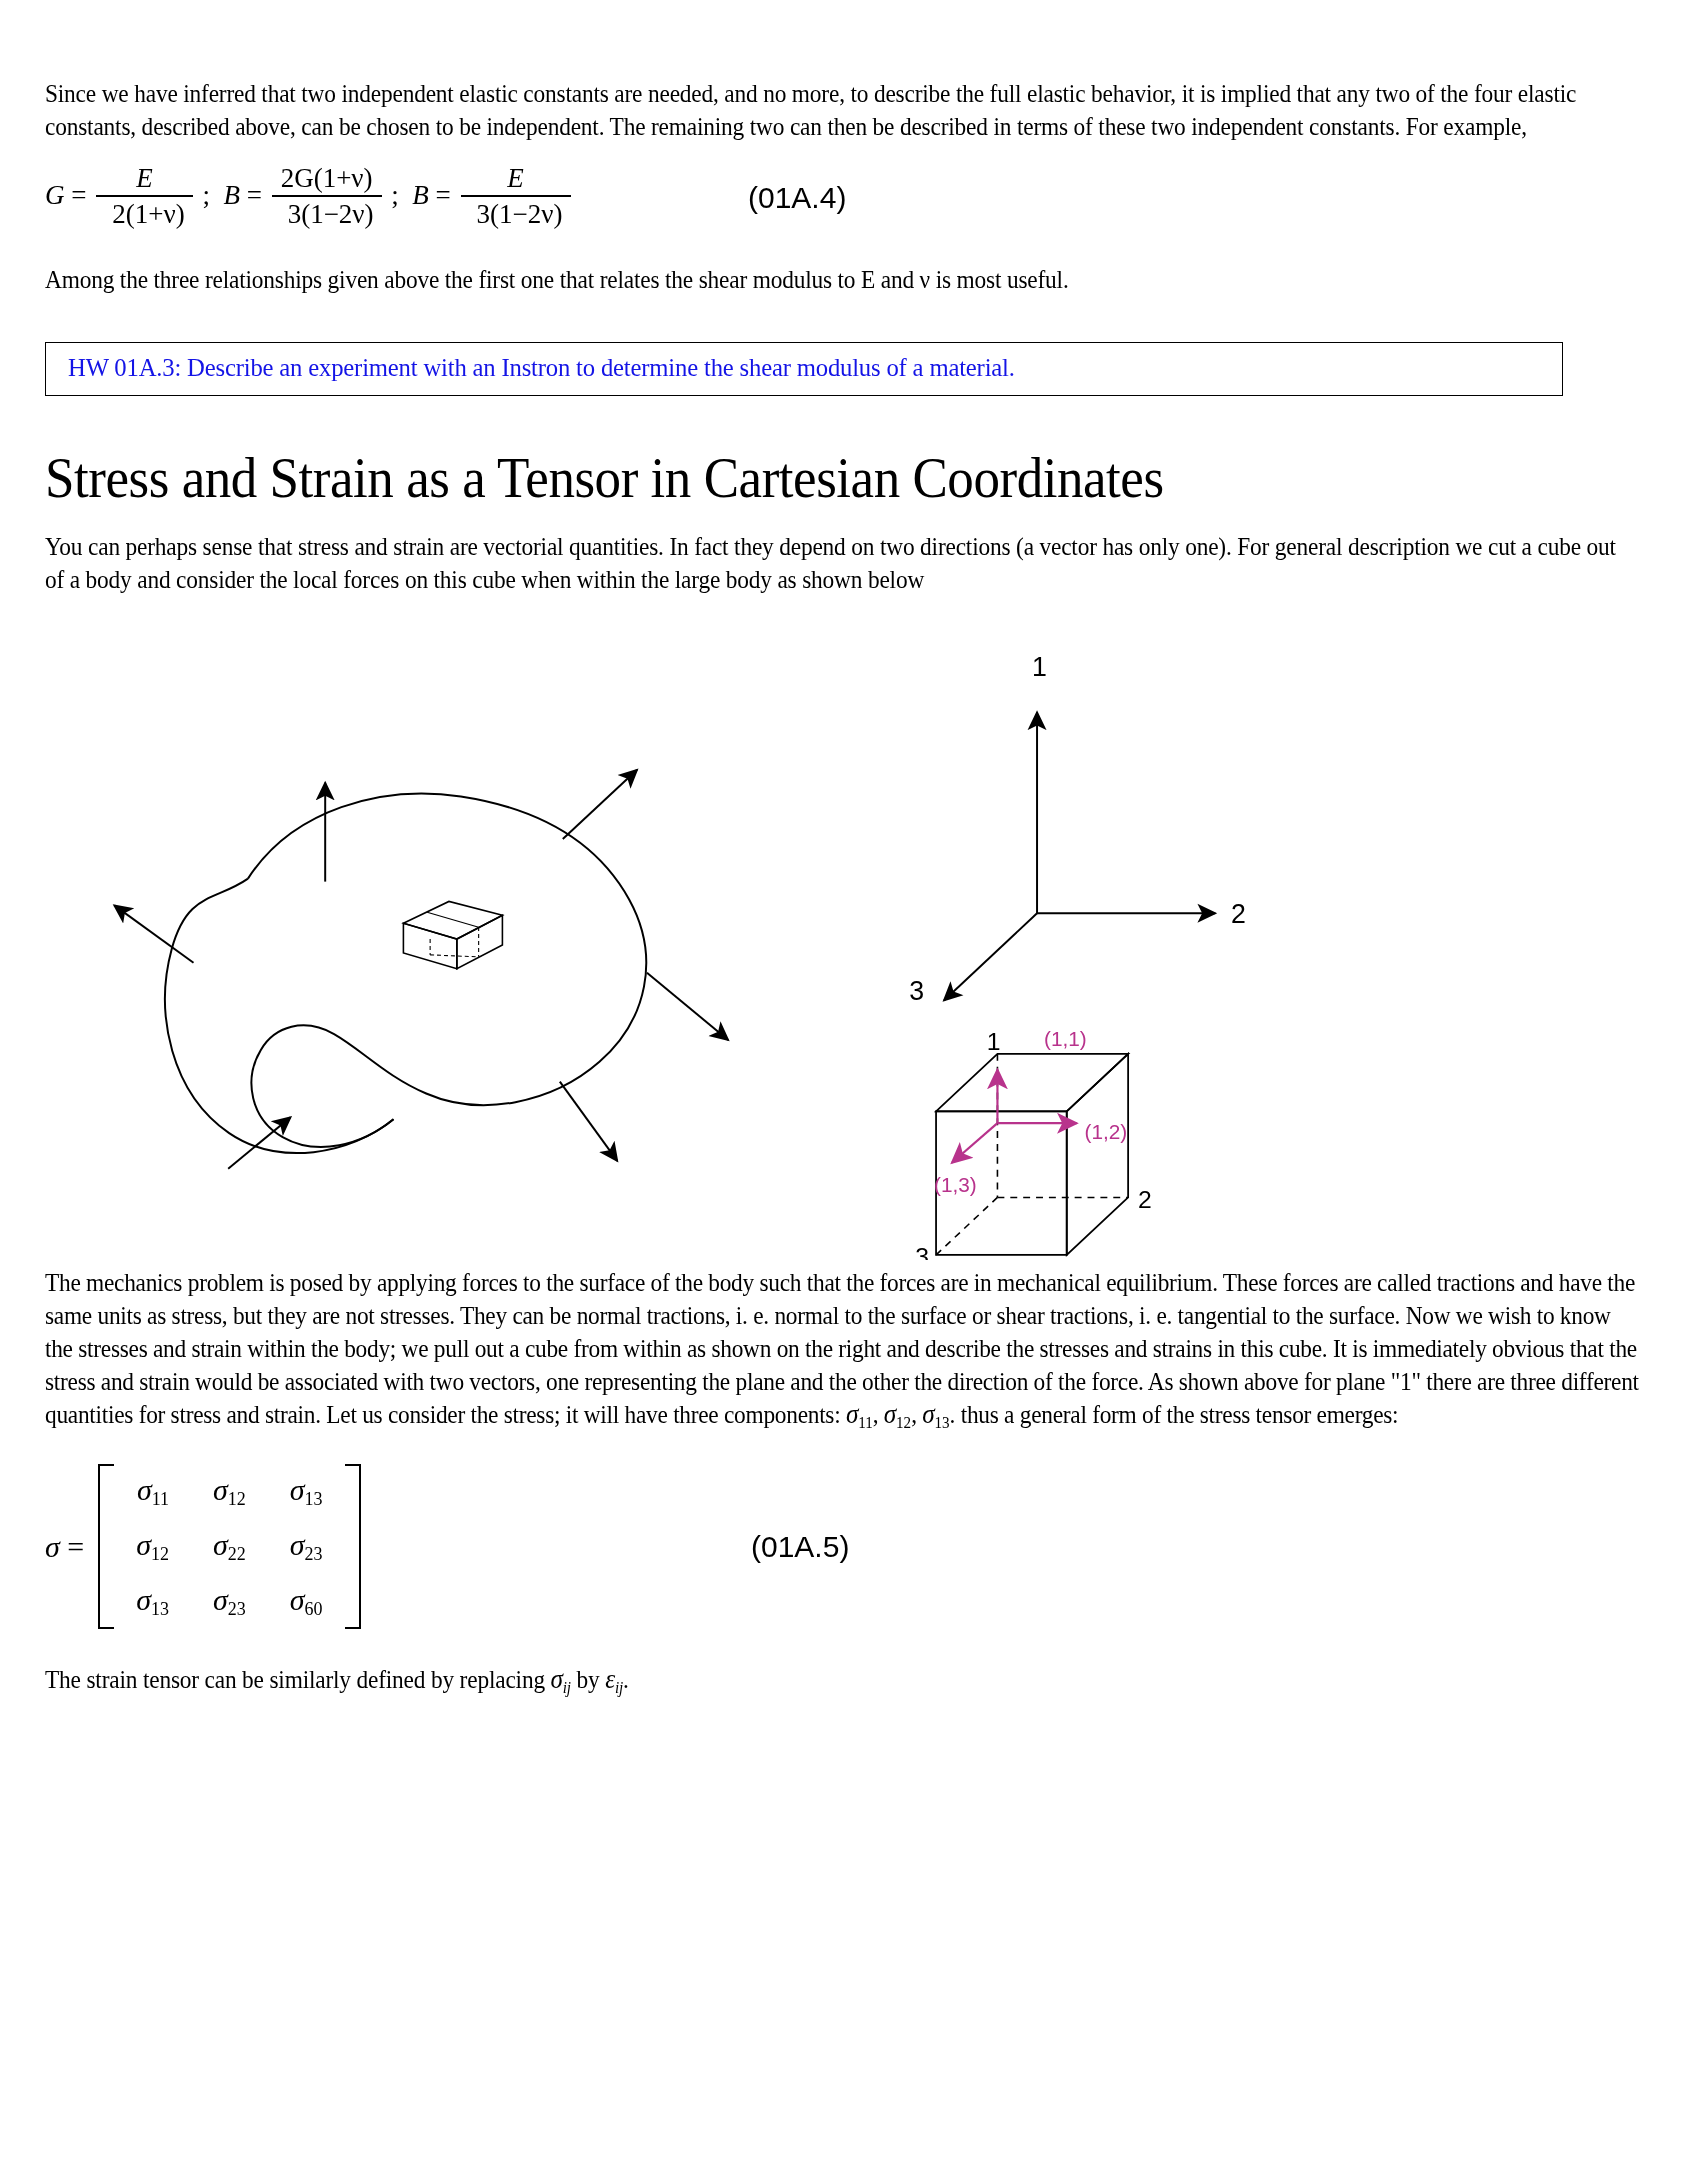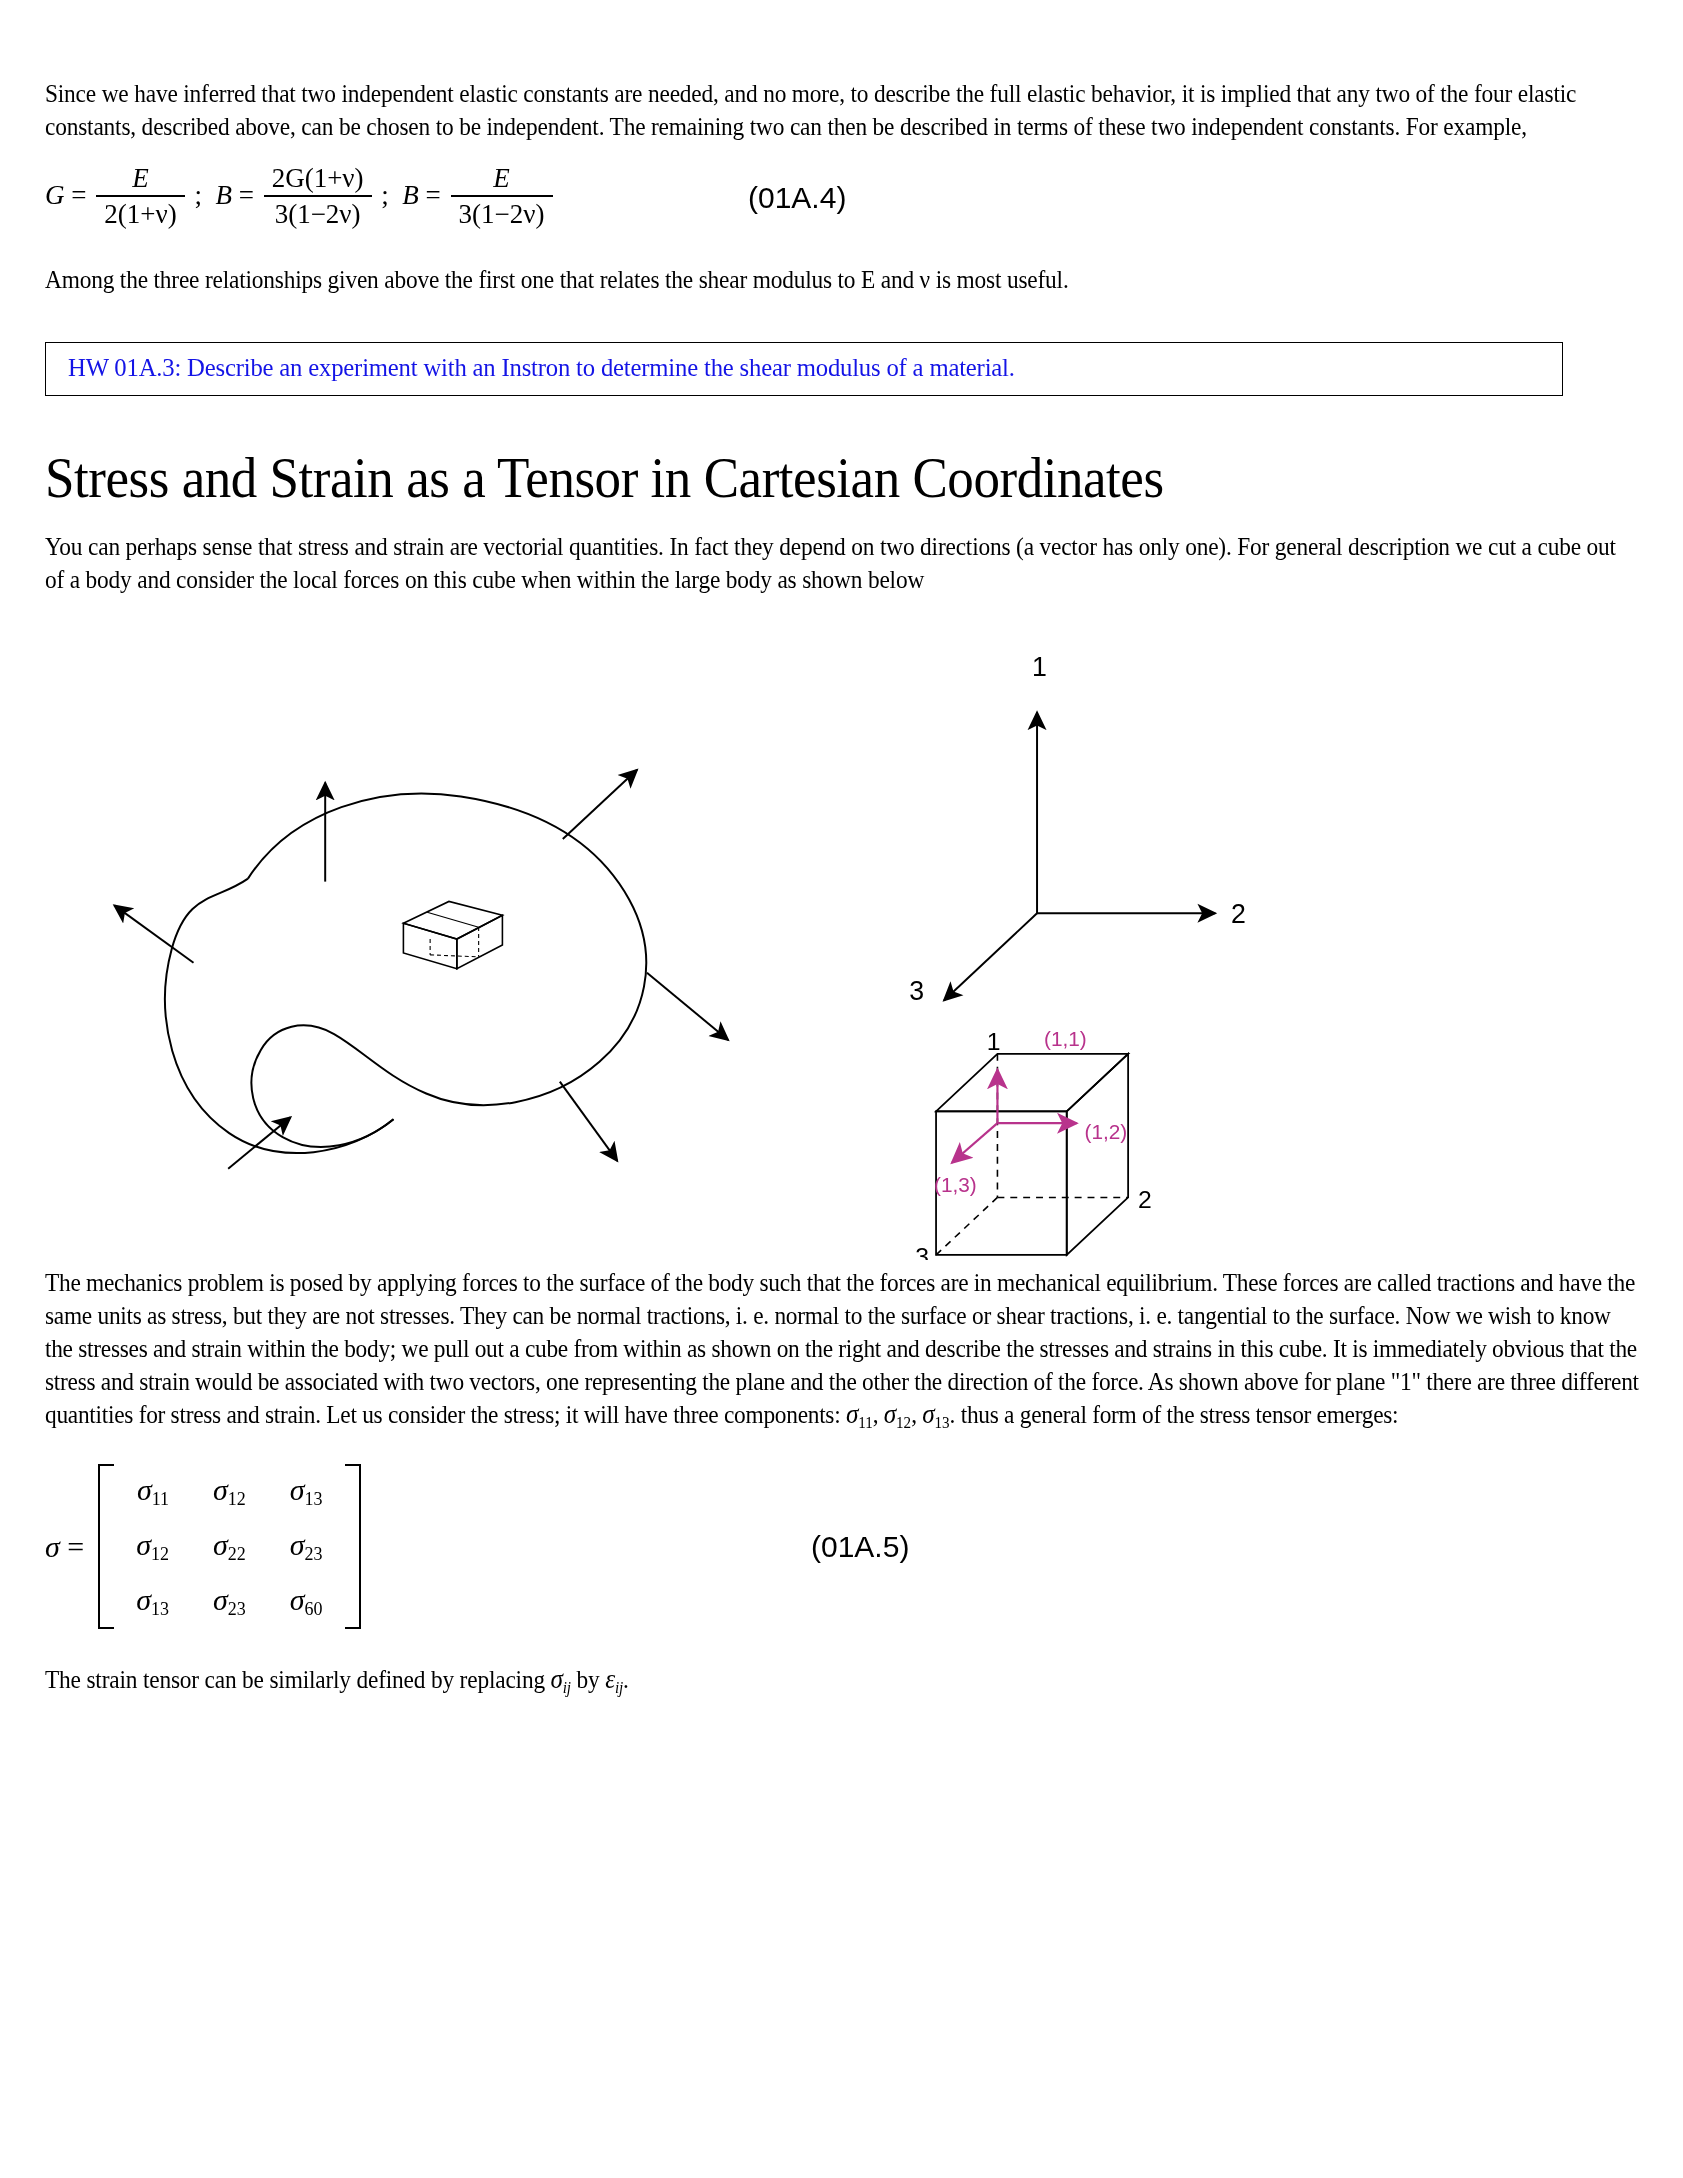--- a/index.html
+++ b/index.html
@@ -77,20 +77,21 @@
   .frac .num {
     display: block;
     padding: 0 8px 2px 8px;
     border-bottom: 2px solid #000;
     line-height: 1.12;
   }
   .frac .den {
     display: block;
     padding: 2px 8px 0 8px;
     line-height: 1.12;
+    margin-left: 8px;
   }
   .eqrow {
     display: flex;
     align-items: center;
   }
   .eqbody { white-space: nowrap; }
   .eqnum {
     font-family: Liberation Sans, sans-serif;
     font-size: 30px;
     white-space: nowrap;
@@ -320,20 +321,20 @@
         </tr>
         <tr>
           <td><i>σ</i><sub class="idx">13</sub></td>
           <td><i>σ</i><sub class="idx">23</sub></td>
           <td><i>σ</i><sub class="idx">60</sub></td>
         </tr>
       </tbody>
           </table>
       <span class="bracket right"></span>
     </div>
-    <div class="eqnum" style="margin-left:113px;">(01A.5)</div>
+    <div class="eqnum" style="margin-left:53px;">(01A.5)</div>
   </div>
 
   <p class="para" style="margin-top:34px;"><span>The strain tensor can be similarly defined by replacing </span><span class="math"><i>σ</i><sub class="idxi">ij</sub></span><span> by </span><span class="math"><i>ε</i><sub class="idxi">ij</sub></span><span>.</span></p>
 
  </div>
 </div>
 
 
 </body></html>

